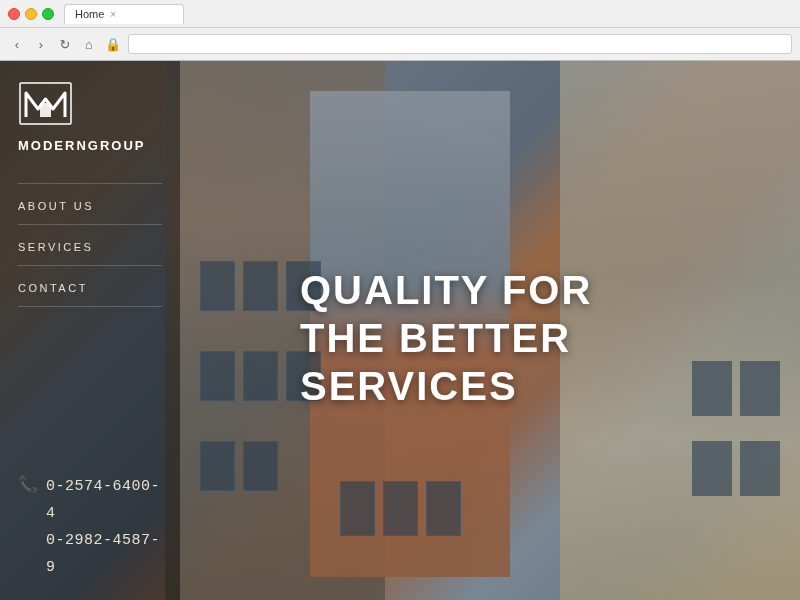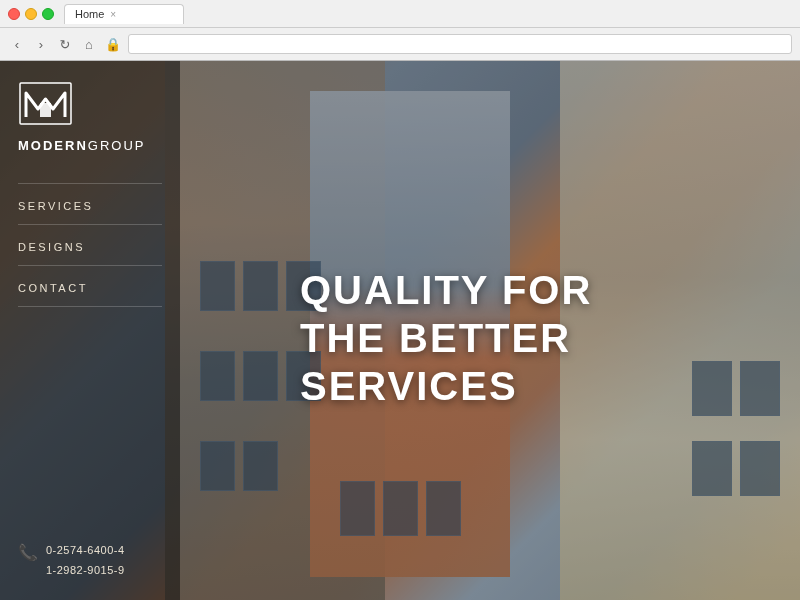--- a/index.html
+++ b/index.html
@@ -221,23 +221,24 @@
       gap: 8px;
       color: #e8e0d0;
     }
 
     .phone-icon {
       font-size: 16px;
       margin-top: 2px;
     }
 
     .phone-numbers {
-      font-size: 11px;
+      font-size: 15px;
       line-height: 1.8;
       letter-spacing: 0.5px;
+      font-family: Liberation Mono, monospace;
     }
 
     
     .hero-text {
       position: absolute;
       right: 40px;
       top: 50%;
       transform: translateY(-45%);
       text-align: left;
       max-width: 460px;
@@ -333,35 +334,35 @@
 
     <div class="logo-area">
       
       <svg class="logo-icon" viewBox="0 0 55 45" fill="none" xmlns="http://www.w3.org/2000/svg">
 
         <rect x="2" y="2" width="51" height="41" rx="1" fill="none" stroke="white" stroke-width="1.5"></rect>
         <path d="M8 36 L8 12 L20 28 L27.5 18 L35 28 L47 12 L47 36" stroke="white" stroke-width="3" fill="none" stroke-linejoin="round"></path>
         <rect x="22" y="22" width="11" height="14" fill="white" opacity="0.9"></rect>
       </svg>
       <div class="logo-text">
-        <span>MODERN</span><span style="font-weight:400;">GROUP</span>
+        <span>MODERN</span><span style="font-weight:700;">GROUP</span>
       </div>
     </div>
 
     <nav class="nav-menu">
+      <div class="nav-item">ABOUT US</div>
       <div class="nav-item">SERVICES</div>
-      <div class="nav-item">DESIGNS</div>
       <div class="nav-item">CONTACT</div>
     </nav>
 
     <div class="phone-area">
       <div class="phone-icon">📞</div>
       <div class="phone-numbers">
         <div>0-2574-6400-4</div>
-        <div>1-2982-9015-9</div>
+        <div>0-2982-4587-9</div>
       </div>
     </div>
   </div>
 
   <div class="hero-text">
     <h1 class="hero-heading">
       <span>QUALITY FOR</span><br>
       <span>THE BETTER SERVICES</span><br>
     </h1>
   </div>

